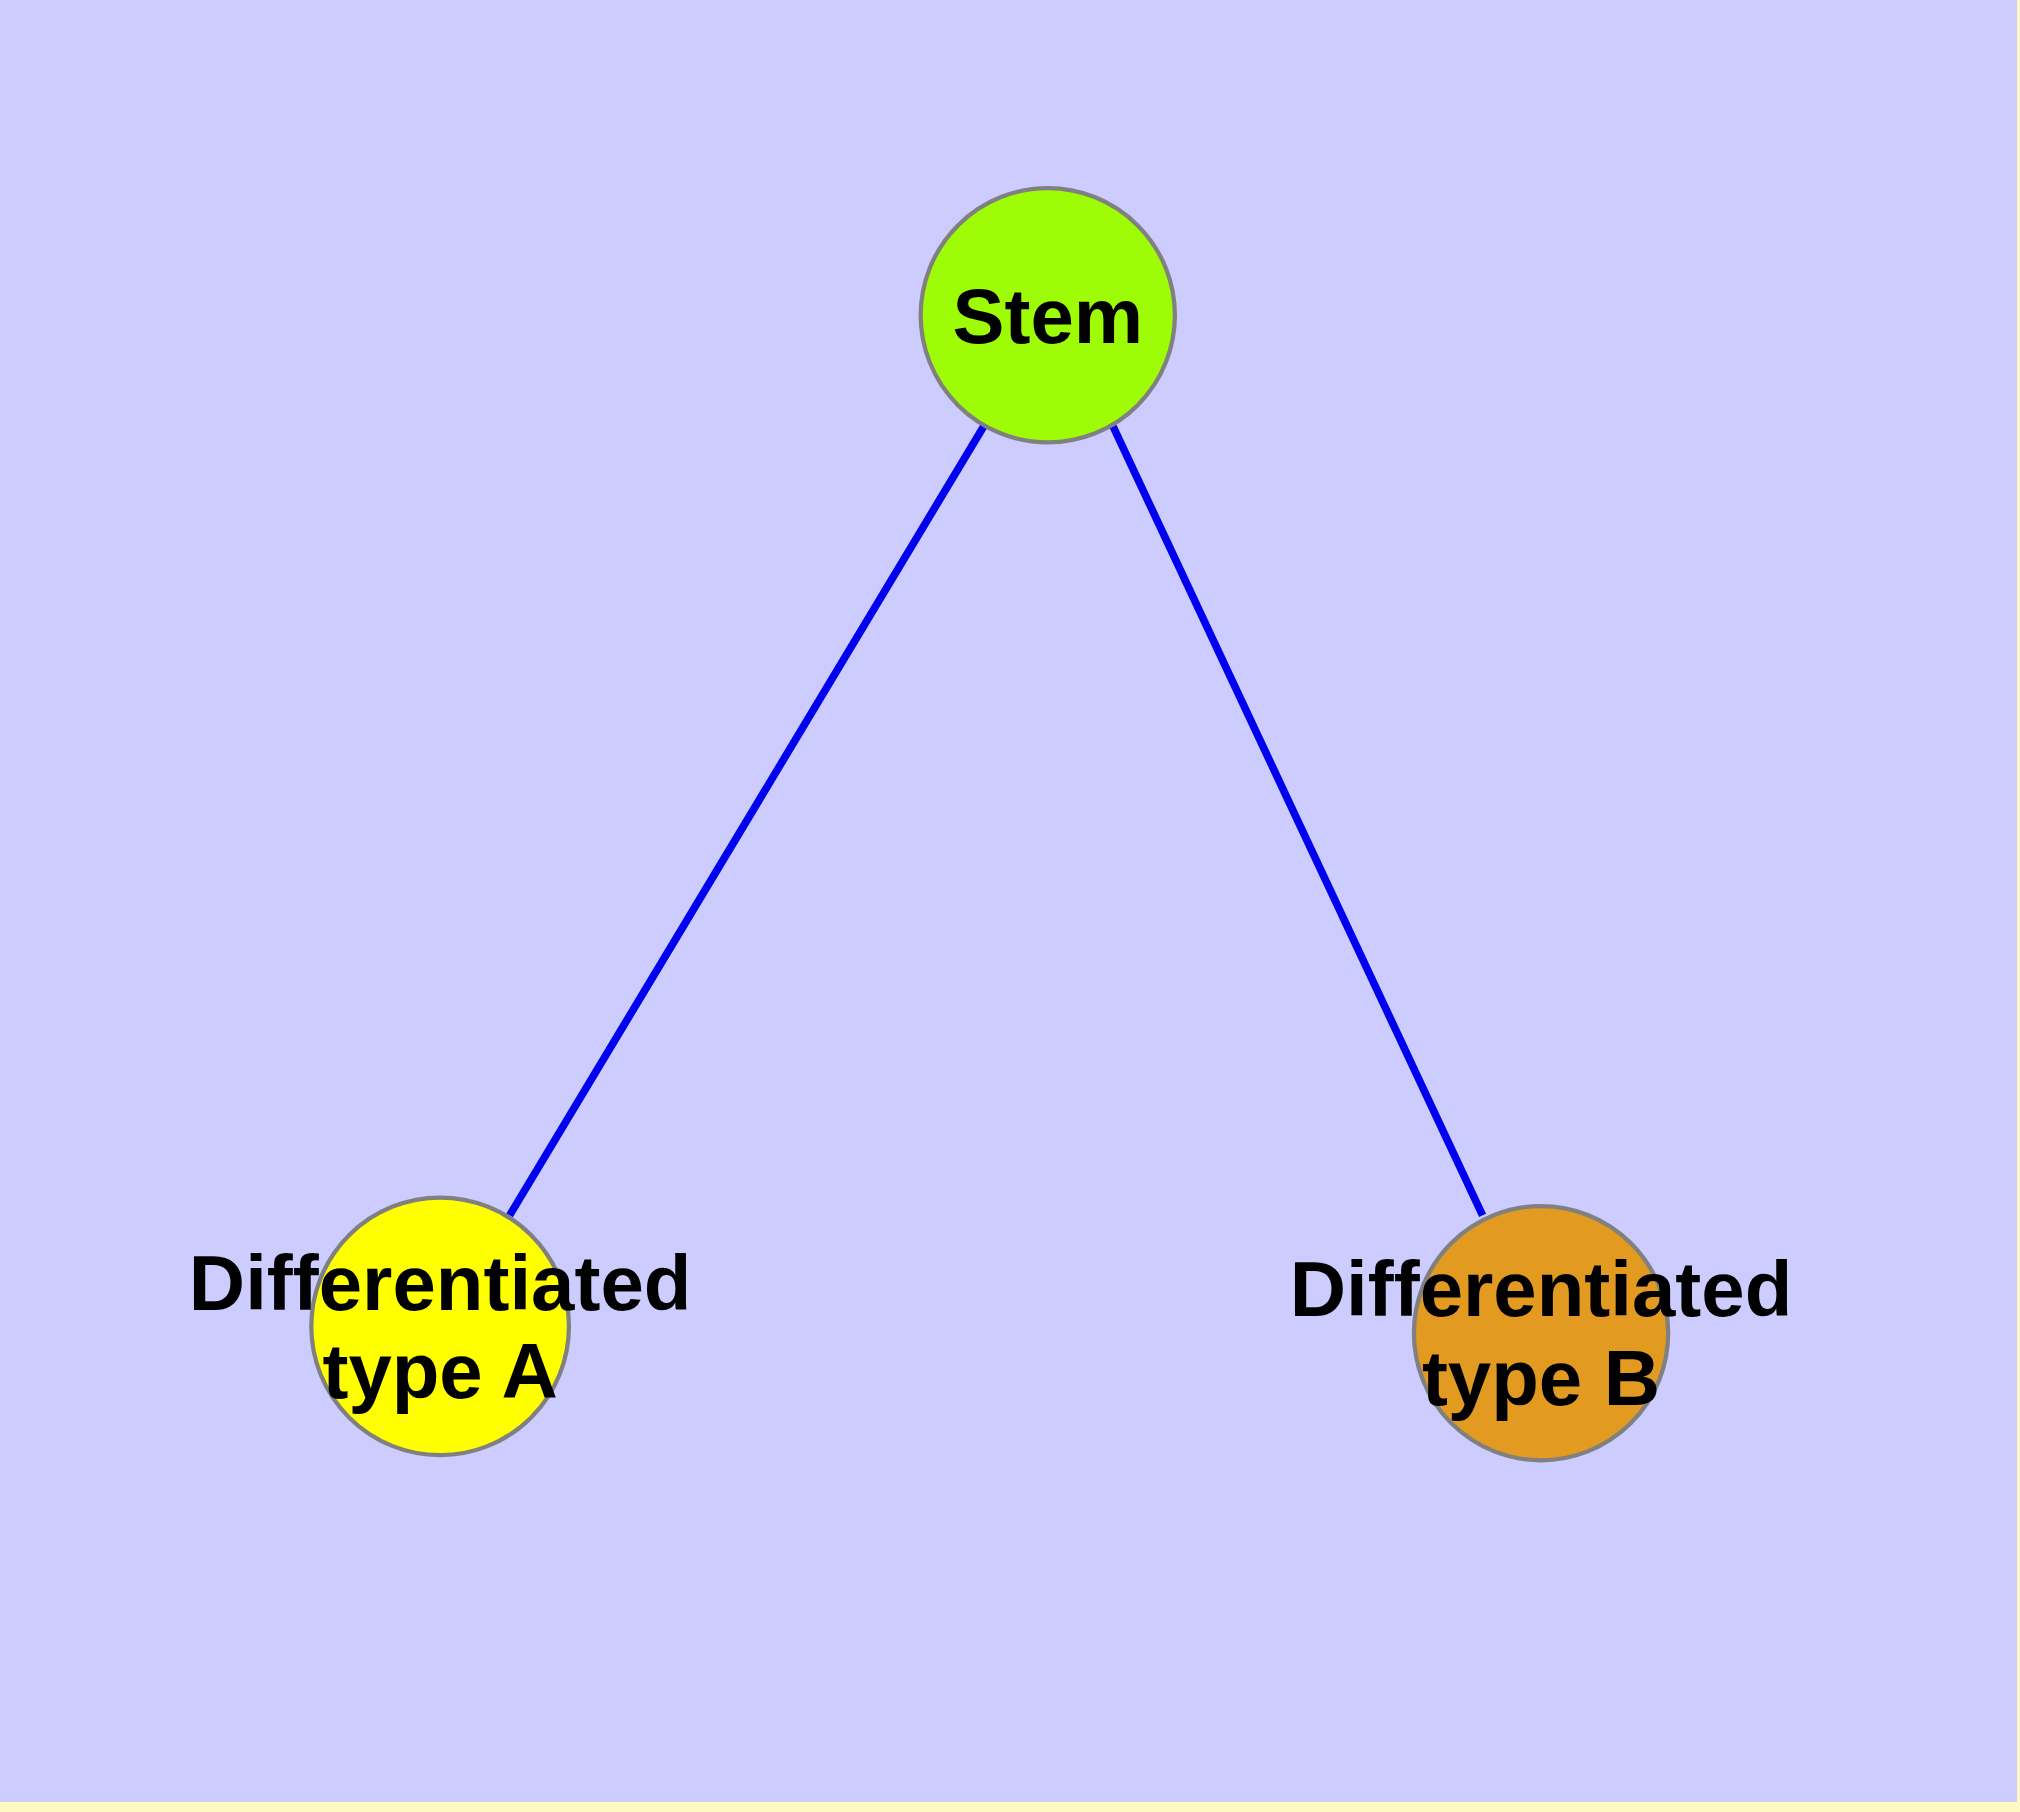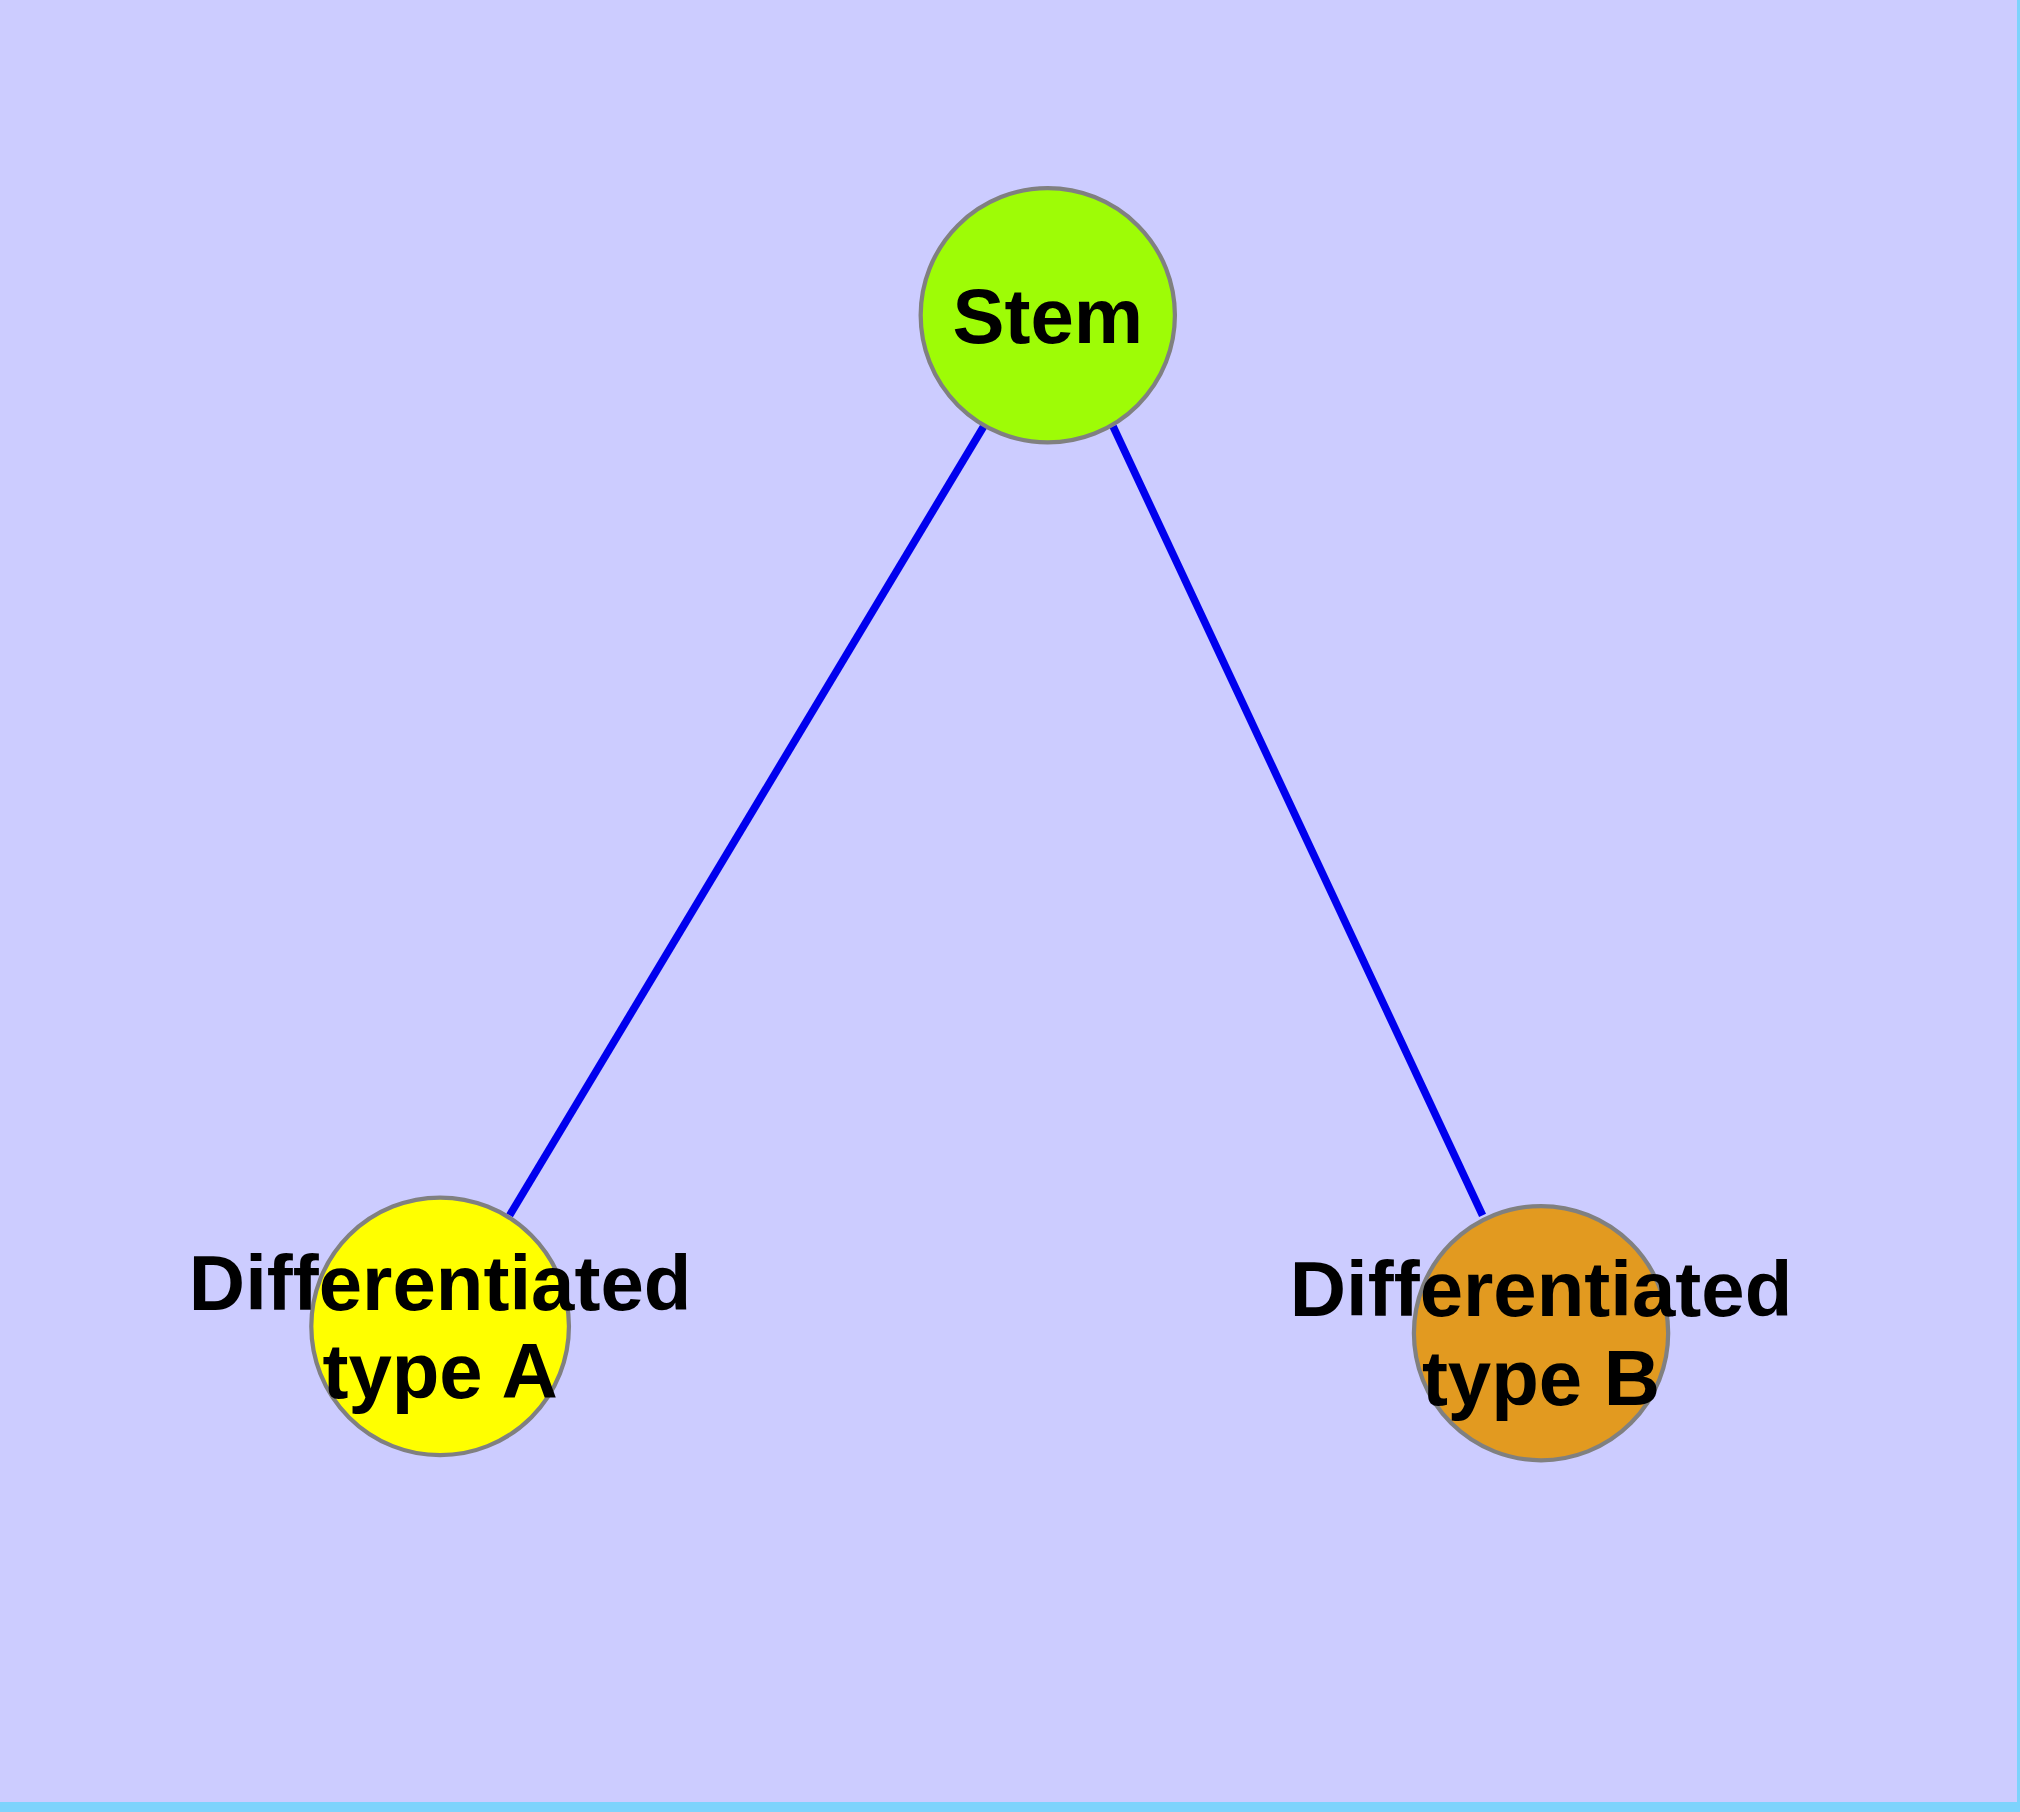--- a/index.html
+++ b/index.html
@@ -53,21 +53,21 @@
     fill: #000000;
     text-anchor: middle;
     dominant-baseline: middle;
     paint-order: normal;
     white-space: pre;
   }
 </style>
 </head>
 <body style="width: 2021px; height: 1812px;">
 
-<div id="canvas" style="width: 2021px; height: 1812px; background: #7dd3fc;">
+<div id="canvas" style="width: 2021px; height: 1812px; background: #fef9c3;">
 
   <div id="plot-area" style="background: rgb(204, 204, 255);"></div>
 
   <svg id="graph-svg" viewBox="0 0 2384 2138" xmlns="http://www.w3.org/2000/svg">
 
     <g>
       <line class="edge-line" x1="1161" y1="502" x2="601" y2="1434" stroke="#0000ee" stroke-width="9"></line>
       <line class="edge-line" x1="1313" y1="503" x2="1749" y2="1434" stroke="#0000ee" stroke-width="9"></line>
     </g>
 

